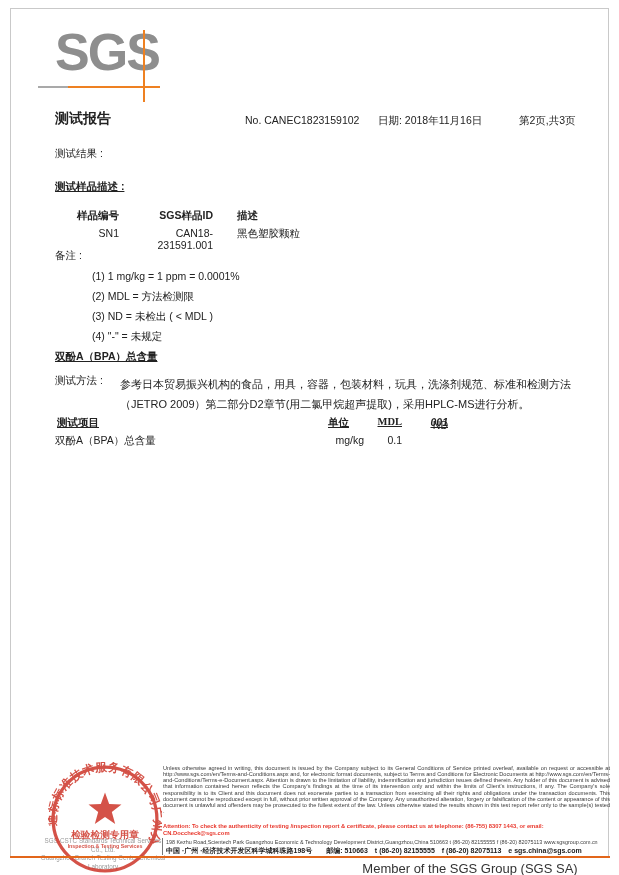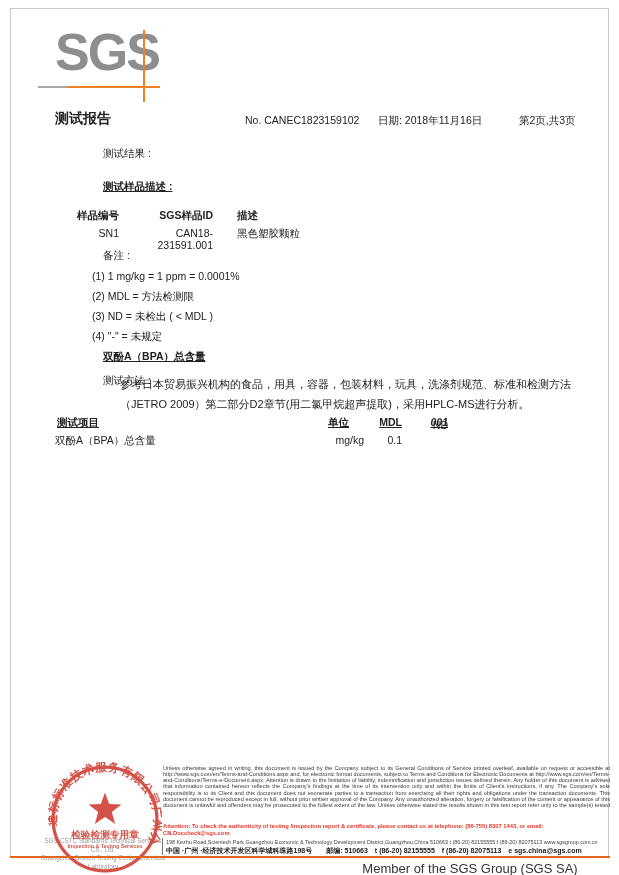--- a/index.html
+++ b/index.html
@@ -10,21 +10,21 @@
 
   
   .logo-text { position:absolute; left:55px; top:22px; font-size:52px; font-weight:bold;
                color:#8e8e8e; letter-spacing:-2px; font-family:"Liberation Sans", sans-serif; }
   .logo-vline { position:absolute; left:143px; top:30px; width:1.5px; height:72px; background:#ee8122; }
   .logo-hline { position:absolute; left:68px; top:86px; width:92px; height:1.5px; background:#ee8122; }
   .logo-gline { position:absolute; left:38px; top:86px; width:30px; height:1.5px; background:#a9a9a9; }
 
   .title { position:absolute; left:55px; top:110px; font-size:14px; font-weight:bold; }
   .hdr { position:absolute; top:114px; font-size:10.5px; }
-  .lbl { position:absolute; left:55px; font-size:10.5px;margin-left:48px; }
+  .lbl { position:absolute; left:55px; font-size:10.5px; }
   .u { text-decoration:underline; }
   .b { font-weight:bold; }
   .i { font-style:italic; }
   .cell { position:absolute; font-size:10.5px; }
   .cen { text-align:right; }
   .note { position:absolute; left:92px; font-size:10.5px; }
 
   .method-text { position:absolute; left:120px; top:374px; width:452px; font-size:11px; line-height:20px; }
 
   
@@ -77,21 +77,21 @@
   <div class="note" style="top:310px;">(3) ND = 未检出 ( &lt; MDL )</div>
   <div class="note" style="top:330px;">(4) "-" = 未规定</div>
 
   <div class="lbl b u" style="top:350px;">双酚A（BPA）总含量</div>
   <div class="lbl" style="top:374px;">测试方法 :</div>
   <div class="method-text">参考日本贸易振兴机构的食品，用具，容器，包装材料，玩具，洗涤剂规范、标准和检测方法（JETRO 2009）第二部分D2章节(用二氯甲烷超声提取)，采用HPLC-MS进行分析。</div>
 
   <div>
     <div class="cell b u" style="left:57px;top:416px;">测试项目</div>
     <div class="cell b u cen" style="left:315px;top:416px;width:34px;">单位</div>
-    <div class="cell b u cen" style="left:370px;top:416px;width:32px;">MDL</div>
+    <div class="cell b u cen" style="left:370px;top:416px;width:32px;font-family:Liberation Serif, serif;">MDL</div>
     <div class="cell b u i cen" style="left:416px;top:416px;width:32px;">001</div>
     <div class="cell" style="left:55px;top:434px;">双酚A（BPA）总含量</div>
     <div class="cell cen" style="left:330px;top:434px;width:34px;">mg/kg</div>
     <div class="cell cen" style="left:370px;top:434px;width:32px;">0.1</div>
     <div class="cell cen" style="left:416px;top:419px;width:32px;">ND</div>
   </div>
 
   <div class="disclaimer">Unless otherwise agreed in writing, this document is issued by the Company subject to its General Conditions of Service printed overleaf, available on request or accessible at http://www.sgs.com/en/Terms-and-Conditions.aspx and, for electronic format documents, subject to Terms and Conditions for Electronic Documents at http://www.sgs.com/en/Terms-and-Conditions/Terms-e-Document.aspx. Attention is drawn to the limitation of liability, indemnification and jurisdiction issues defined therein. Any holder of this document is advised that information contained hereon reflects the Company's findings at the time of its intervention only and within the limits of Client's instructions, if any. The Company's sole responsibility is to its Client and this document does not exonerate parties to a transaction from exercising all their rights and obligations under the transaction documents. This document cannot be reproduced except in full, without prior written approval of the Company. Any unauthorized alteration, forgery or falsification of the content or appearance of this document is unlawful and offenders may be prosecuted to the fullest extent of the law. Unless otherwise stated the results shown in this test report refer only to the sample(s) tested .</div>
   <div class="attention">Attention: To check the authenticity of testing /inspection report &amp; certificate, please contact us at telephone: (86-755) 8307 1443, or email: CN.Doccheck@sgs.com</div>
   <div class="addr-tick"></div>

